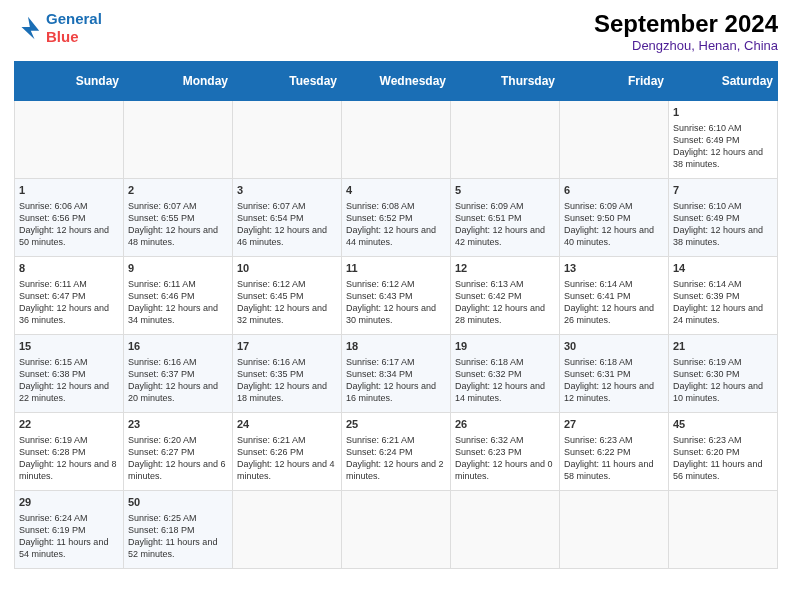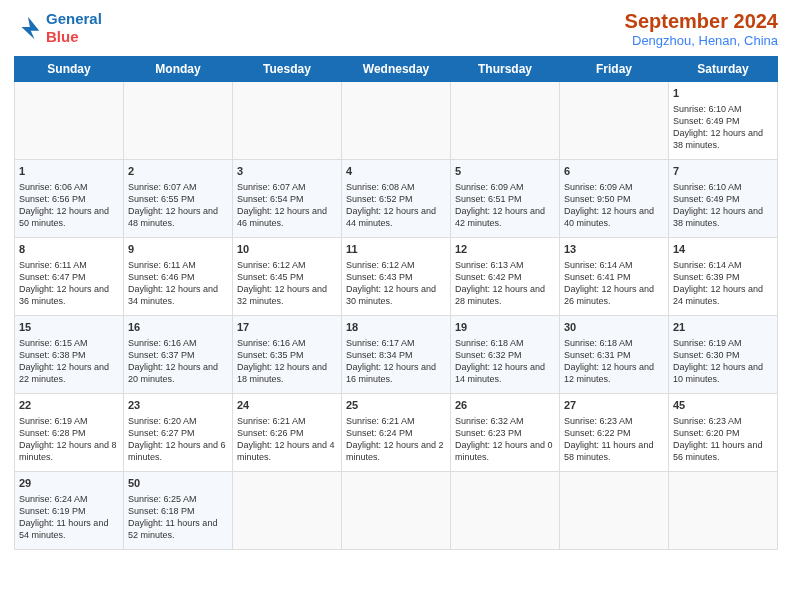--- a/index.html
+++ b/index.html
@@ -37,42 +37,42 @@
       color: #1a6eb5;
     }
     .logo-icon {
       width: 28px;
       height: 28px;
     }
     .title-block {
       text-align: right;
     }
     .month-title {
-      font-size: 20px;
+      font-size: 24px;
       font-weight: bold;
-      color: #c2410c;
+      color: #000000;
     }
     .location {
       font-size: 13px;
-      color: #3b82f6;
+      color: #4c1d95;
     }
     table {
       width: 100%;
       border-collapse: collapse;
       table-layout: fixed;
     }
     thead tr {
       background: #1a6eb5;
       color: #fff;
     }
     thead th {
-      padding: 5px 4px;
+      padding: 12px 4px;
       font-size: 12px;
       font-weight: bold;
-      text-align: center;
+      text-align: right;
       border: 1px solid #1a6eb5;
     }
     tbody tr {
       border-bottom: 1px solid #ddd;
     }
     tbody td {
       vertical-align: top;
       padding: 4px 4px;
       font-size: 9px;
       color: #333;

